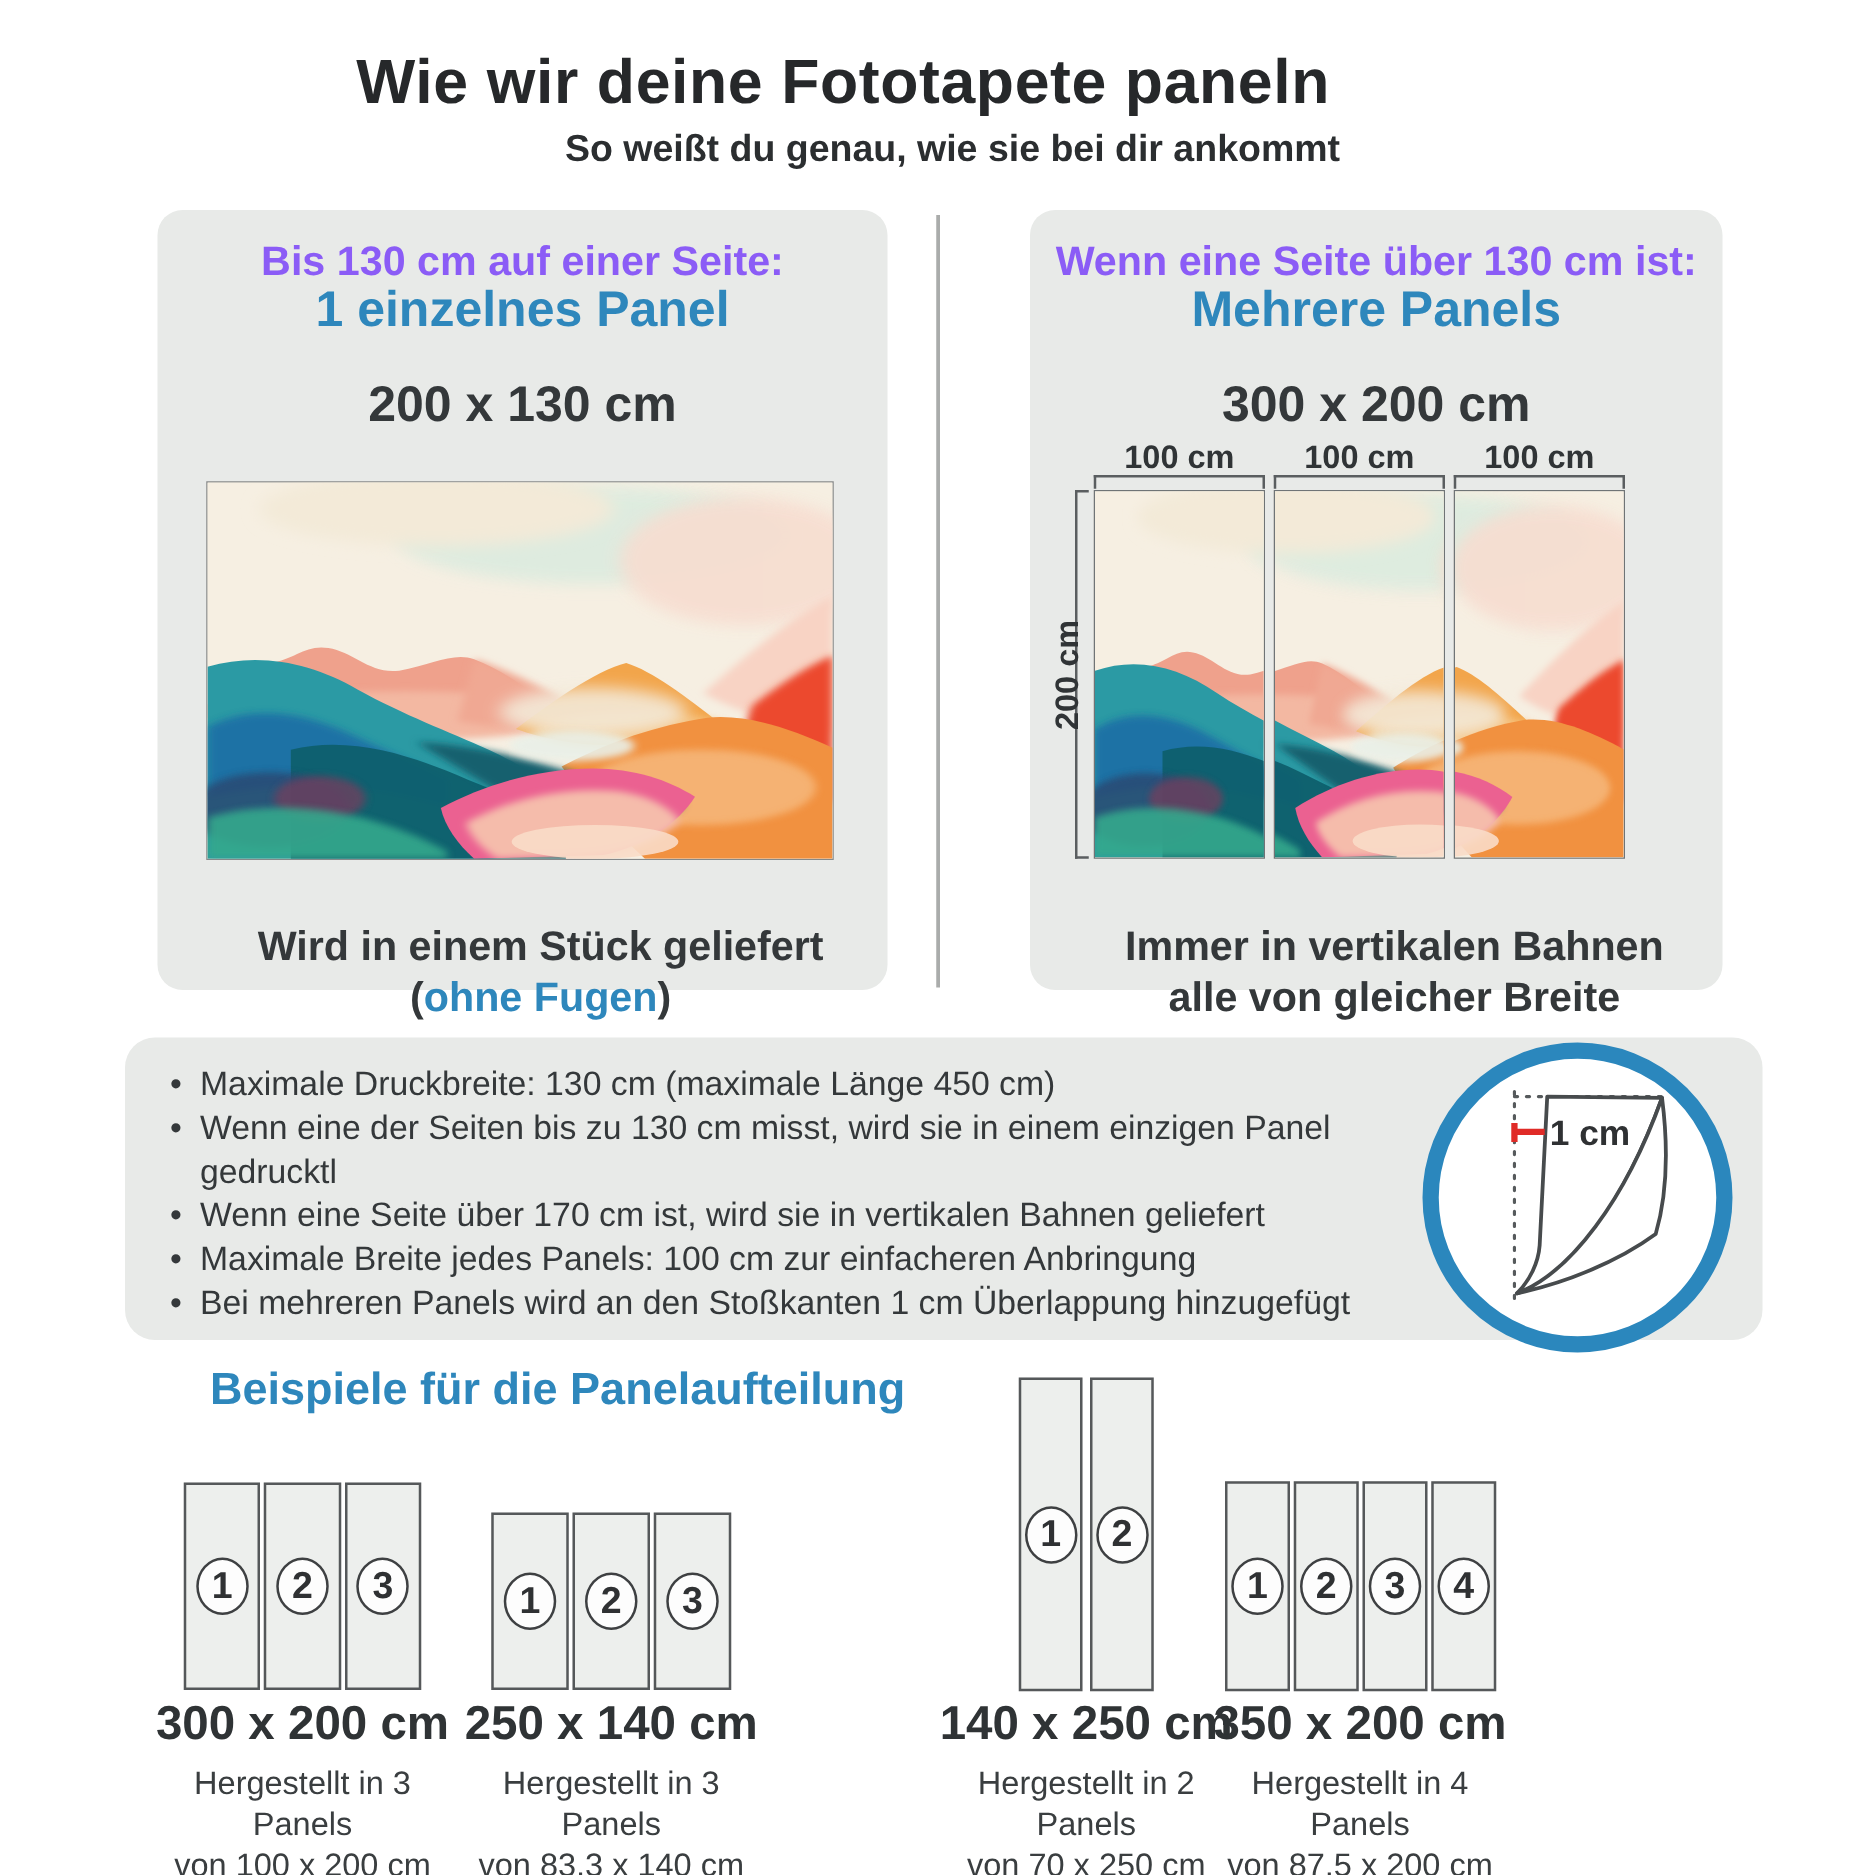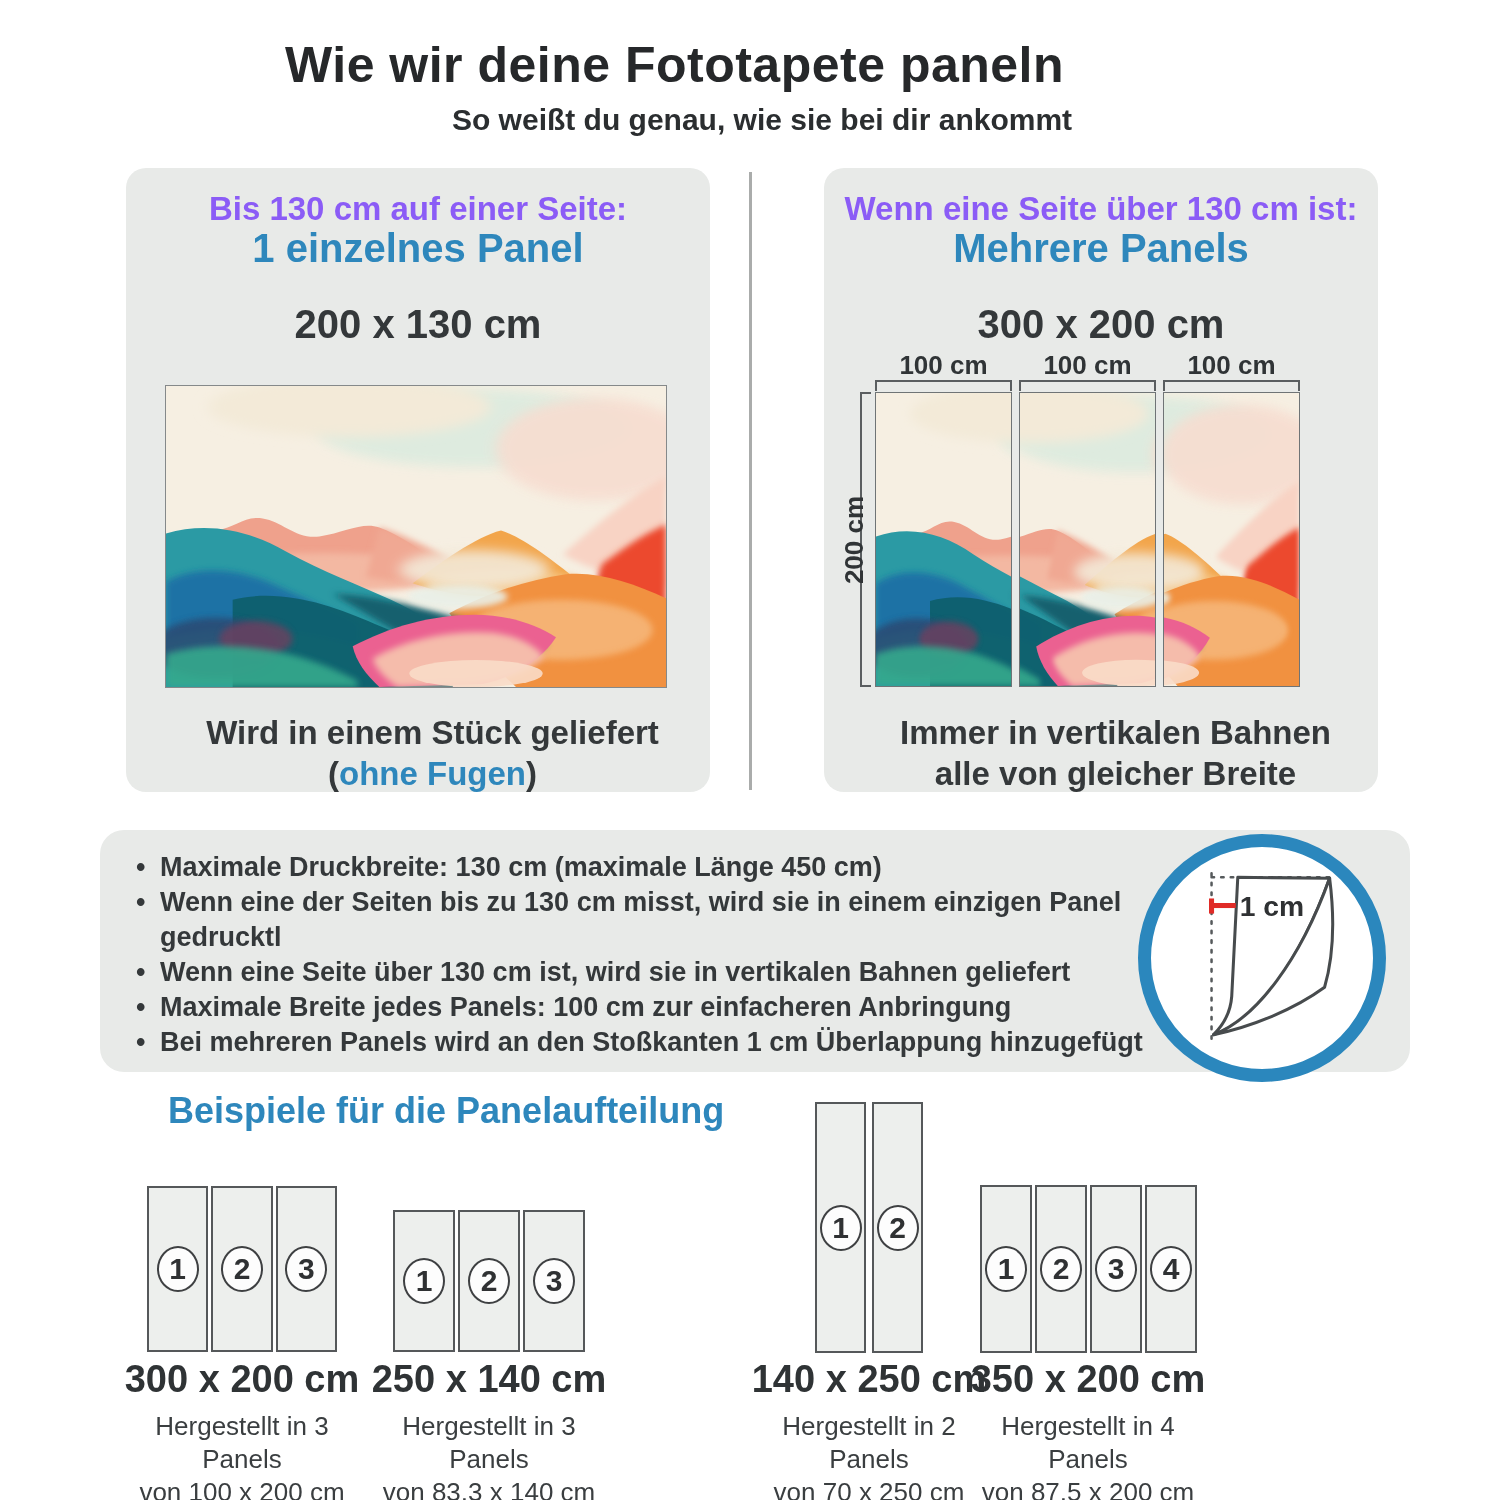--- a/index.html
+++ b/index.html
@@ -20,40 +20,40 @@
 
   
   .opt-box { background:#e8eae8; border-radius:20px; }
   .box-left  { left:126px; top:168px; width:584px; height:624px; }
   .box-right { left:824px; top:168px; width:554px; height:624px; }
   .divider { left:749px; top:172px; width:3px; height:618px; background:#aaacab; }
 
   .box-condition { left:0; width:100%; top:22px; font-size:33px; font-weight:800; color:#8b5cf6; }
   .box-headline  { left:0; width:100%; top:58px; font-size:40px; font-weight:800; color:#2e87bc; }
   .box-dims      { left:0; width:100%; top:134px; font-size:40px; font-weight:800; color:#34383a; }
-  .box-caption   { left:0; width:100%; top:544px; font-size:33px; font-weight:600; color:#34383a; line-height:41px;padding-left:29px; }
+  .box-caption   { left:0; width:100%; top:568px; font-size:33px; font-weight:600; color:#34383a; line-height:41px;padding-left:29px; }
   .hl-blue { color:#2e87bc; font-weight:700; }
 
   .art-frame { left:39px; top:217px; width:502px; height:303px; border:1px solid #85898a; background:#f6efe2; }
   .art-frame svg { display:block; width:100%; height:100%; }
 
   
   .m-label { height:28px; font-size:26px; font-weight:600; color:#303436; text-align:center; }
   .h-bracket { height:11px; border-top:2px solid #5a5e60; border-left:2px solid #5a5e60; border-right:2px solid #5a5e60; }
   .v-bracket { width:11px; border-left:2px solid #5a5e60; border-top:2px solid #5a5e60; border-bottom:2px solid #5a5e60; }
   .v-label { width:295px; height:28px; text-align:center; transform:rotate(-90deg); }
 
   .strips { left:51px; top:224px; width:425px; height:295px; display:flex; gap:7px; }
   .strip { flex:1; border:1.5px solid #6f7476; background:#f6efe2; overflow:hidden; }
   .strip svg { display:block; width:100%; height:100%; }
 
   
   .info-box { left:100px; top:830px; width:1310px; height:242px; background:#e8eae8; border-radius:24px; }
   .bullets { left:36px; top:20px; width:1025px; }
-  .bullet { display:flex; font-size:27px; font-weight:700; color:#34383a; line-height:35px; }
+  .bullet { display:flex; font-size:27px; font-weight:400; color:#34383a; line-height:35px; }
   .bullet::before { content:"\2022"; width:24px; flex:0 0 24px; }
 
   .overlap-circle { left:1138px; top:834px; width:248px; height:248px; border:13px solid #2b87bd; border-radius:50%; background:#ffffff; }
   .overlap-circle svg { display:block; width:100%; height:100%; }
 
   
   .ex-heading { left:168px; top:1090px; font-size:36px; font-weight:800; color:#2e87bc; }
   .panel-group { display:flex; }
   .ex-panel { flex:1; background:#edefed; border:2px solid #55585a; display:flex; align-items:center; justify-content:center; }
   .num-badge { width:42px; height:46px; border:2.5px solid #3e4042; border-radius:50%; background:#fdfdfd;
@@ -170,21 +170,21 @@
 
 <div class="abs info-box">
   <div class="abs bullets">
     <div class="bullet">
         <span>Maximale Druckbreite: 130 cm (maximale Länge 450 cm)</span>
       </div>
     <div class="bullet">
         <span>Wenn eine der Seiten bis zu 130 cm misst, wird sie in einem einzigen Panel gedrucktl</span>
       </div>
     <div class="bullet">
-        <span>Wenn eine Seite über 130 cm ist, wird sie in vertikalen Bahnen geliefert</span>
+        <span>Wenn eine Seite über 170 cm ist, wird sie in vertikalen Bahnen geliefert</span>
       </div>
     <div class="bullet">
         <span>Maximale Breite jedes Panels: 100 cm zur einfacheren Anbringung</span>
       </div>
     <div class="bullet">
         <span>Bei mehreren Panels wird an den Stoßkanten 1 cm Überlappung hinzugefügt</span>
       </div>
   </div>
 </div>
 

